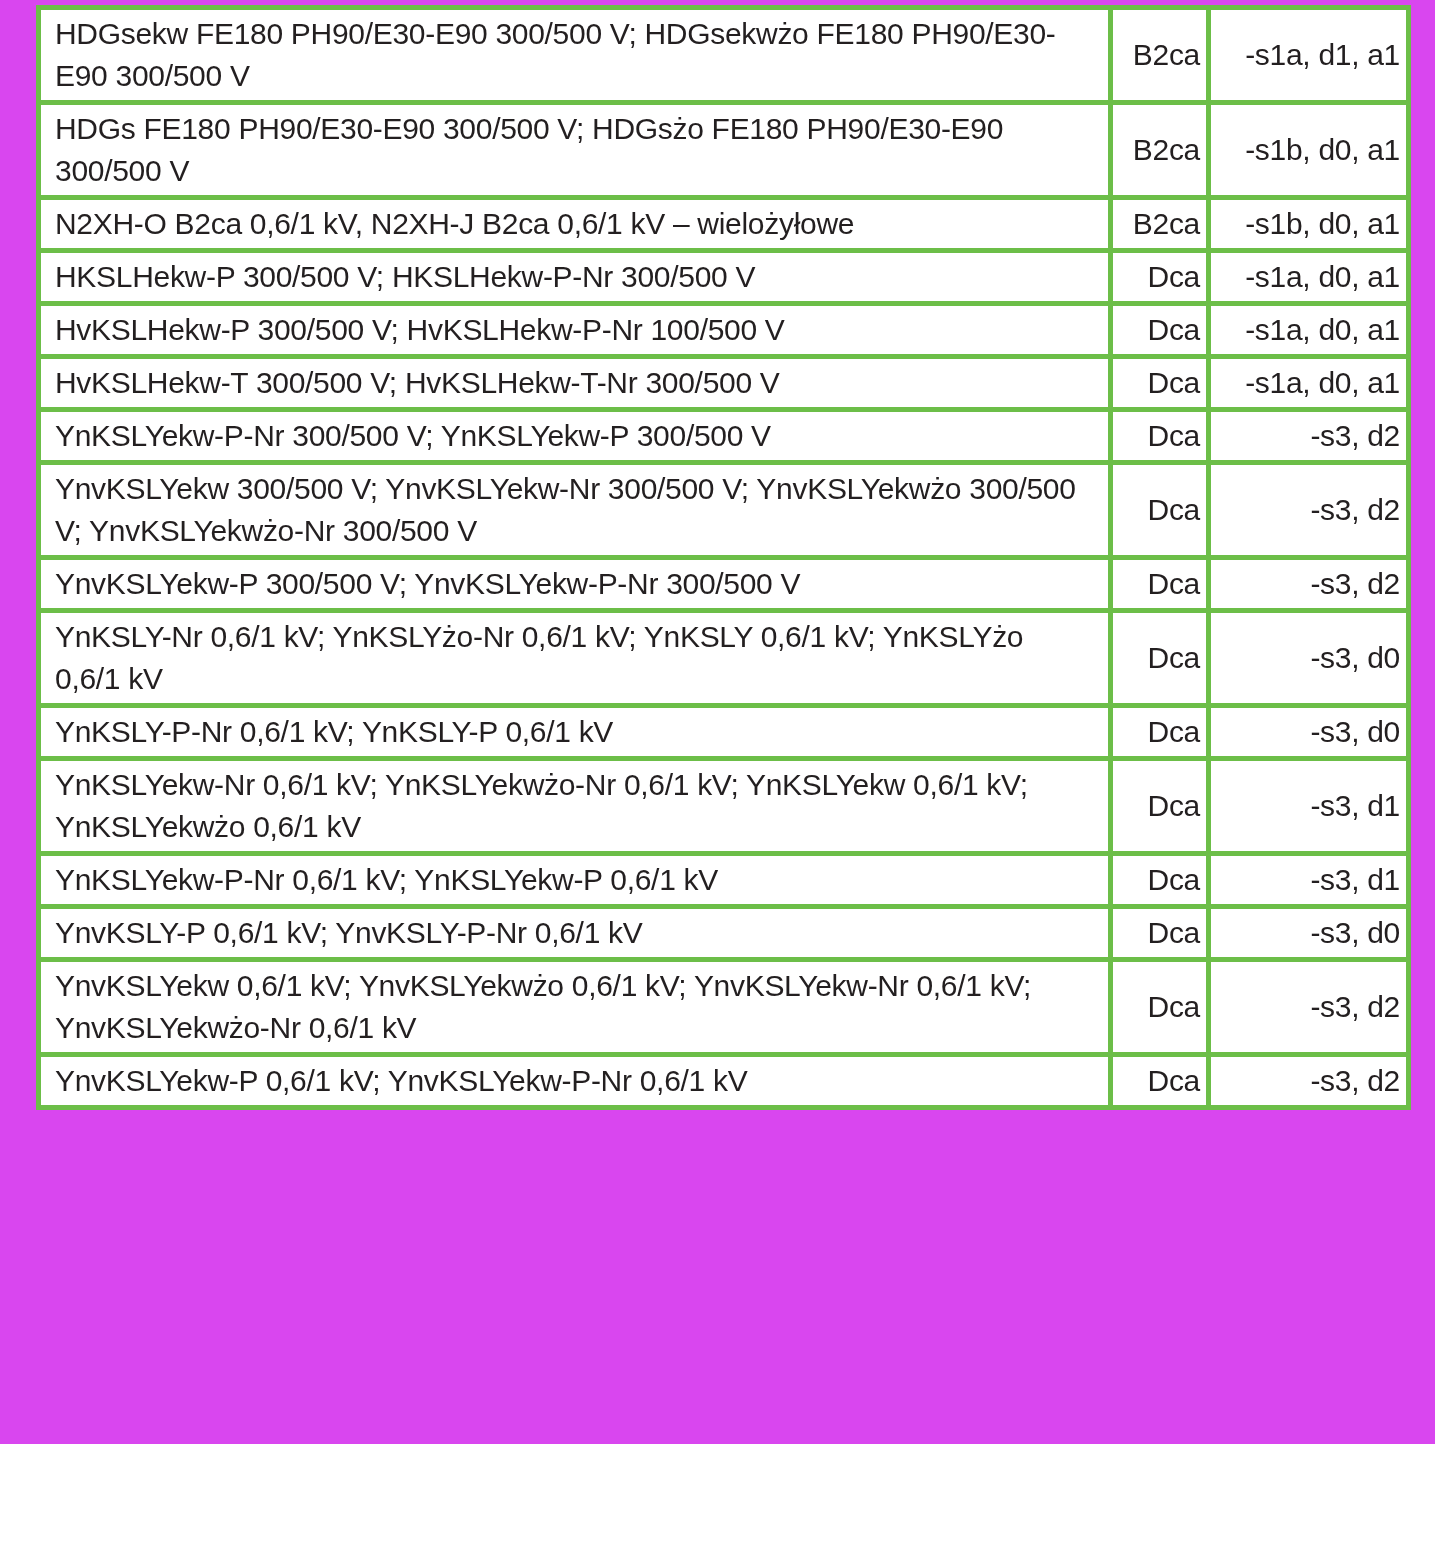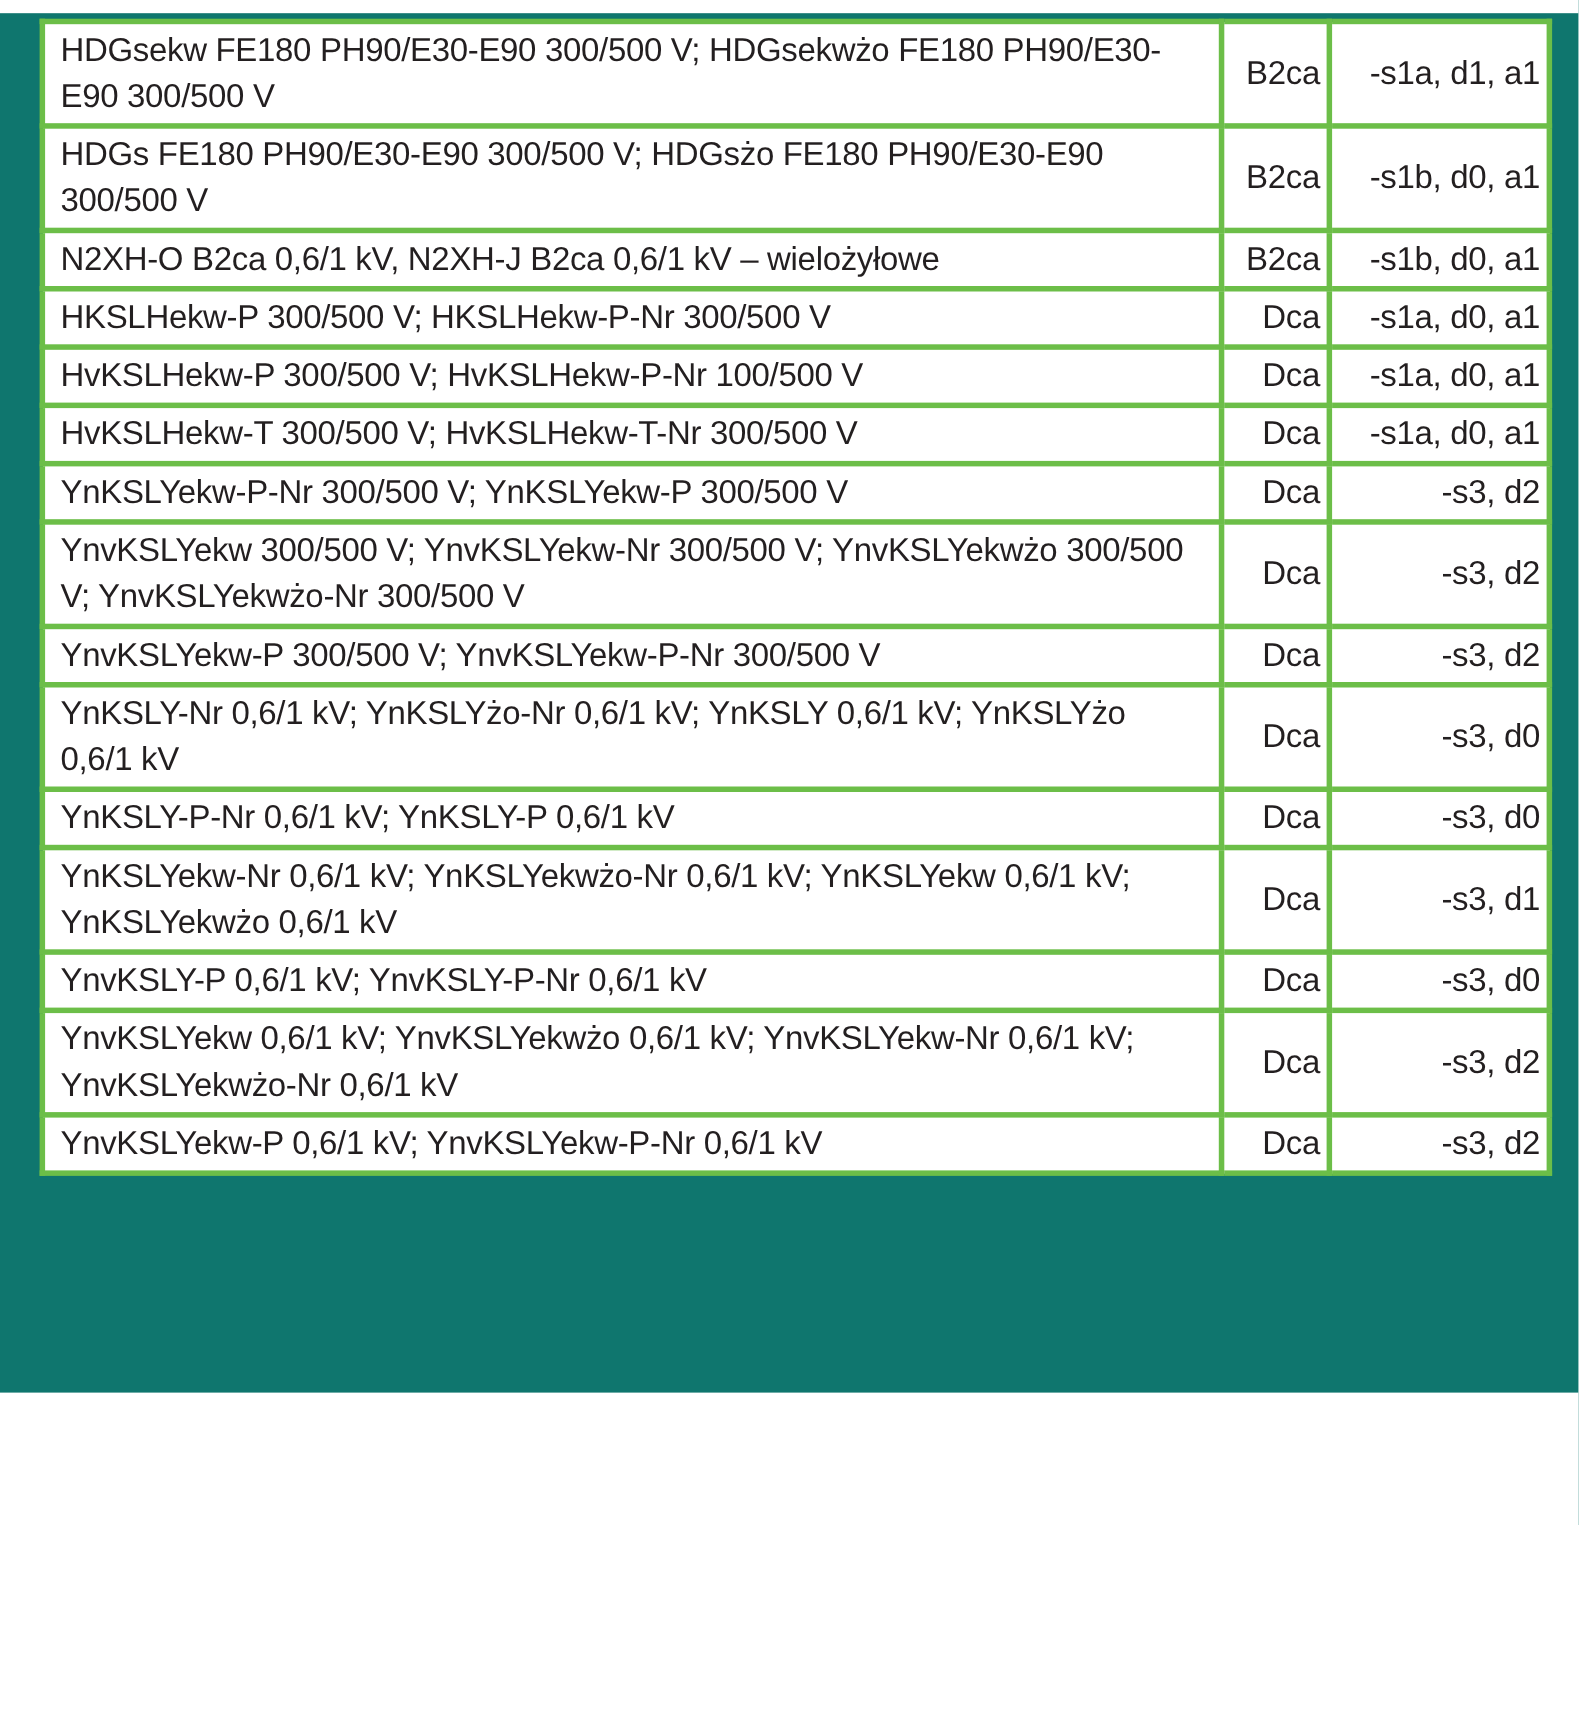--- a/index.html
+++ b/index.html
@@ -6,24 +6,23 @@
     margin: 0;
     padding: 0;
     background: #ffffff;
     width: 1435px;
     height: 1556px;
     font-family: "Liberation Sans", sans-serif;
   }
   .page {
     position: relative;
     width: 1435px;
-    height: 1254px;
-    background: #0f766e;
+    height: 1444px;
+    background: #d946ef;
     overflow: hidden;
-    margin-top: 12px;
   }
   table.cable-table {
     position: absolute;
     left: 36px;
     top: 5px;
     width: 1370px;
     border-collapse: collapse;
     table-layout: fixed;
   }
   table.cable-table td {
@@ -110,20 +109,25 @@
     <td class="c-types">YnKSLY-P-Nr 0,6/1 kV; YnKSLY-P 0,6/1 kV</td>
     <td class="c-euroclass">Dca</td>
     <td class="c-class">-s3, d0</td>
   </tr>
         <tr>
     <td class="c-types">YnKSLYekw-Nr 0,6/1 kV; YnKSLYekwżo-Nr 0,6/1 kV; YnKSLYekw 0,6/1 kV; YnKSLYekwżo 0,6/1 kV</td>
     <td class="c-euroclass">Dca</td>
     <td class="c-class">-s3, d1</td>
   </tr>
         <tr>
+    <td class="c-types">YnKSLYekw-P-Nr 0,6/1 kV; YnKSLYekw-P 0,6/1 kV</td>
+    <td class="c-euroclass">Dca</td>
+    <td class="c-class">-s3, d1</td>
+  </tr>
+        <tr>
     <td class="c-types">YnvKSLY-P 0,6/1 kV; YnvKSLY-P-Nr 0,6/1 kV</td>
     <td class="c-euroclass">Dca</td>
     <td class="c-class">-s3, d0</td>
   </tr>
         <tr>
     <td class="c-types">YnvKSLYekw 0,6/1 kV; YnvKSLYekwżo 0,6/1 kV; YnvKSLYekw-Nr 0,6/1 kV; YnvKSLYekwżo-Nr 0,6/1 kV</td>
     <td class="c-euroclass">Dca</td>
     <td class="c-class">-s3, d2</td>
   </tr>
         <tr>

